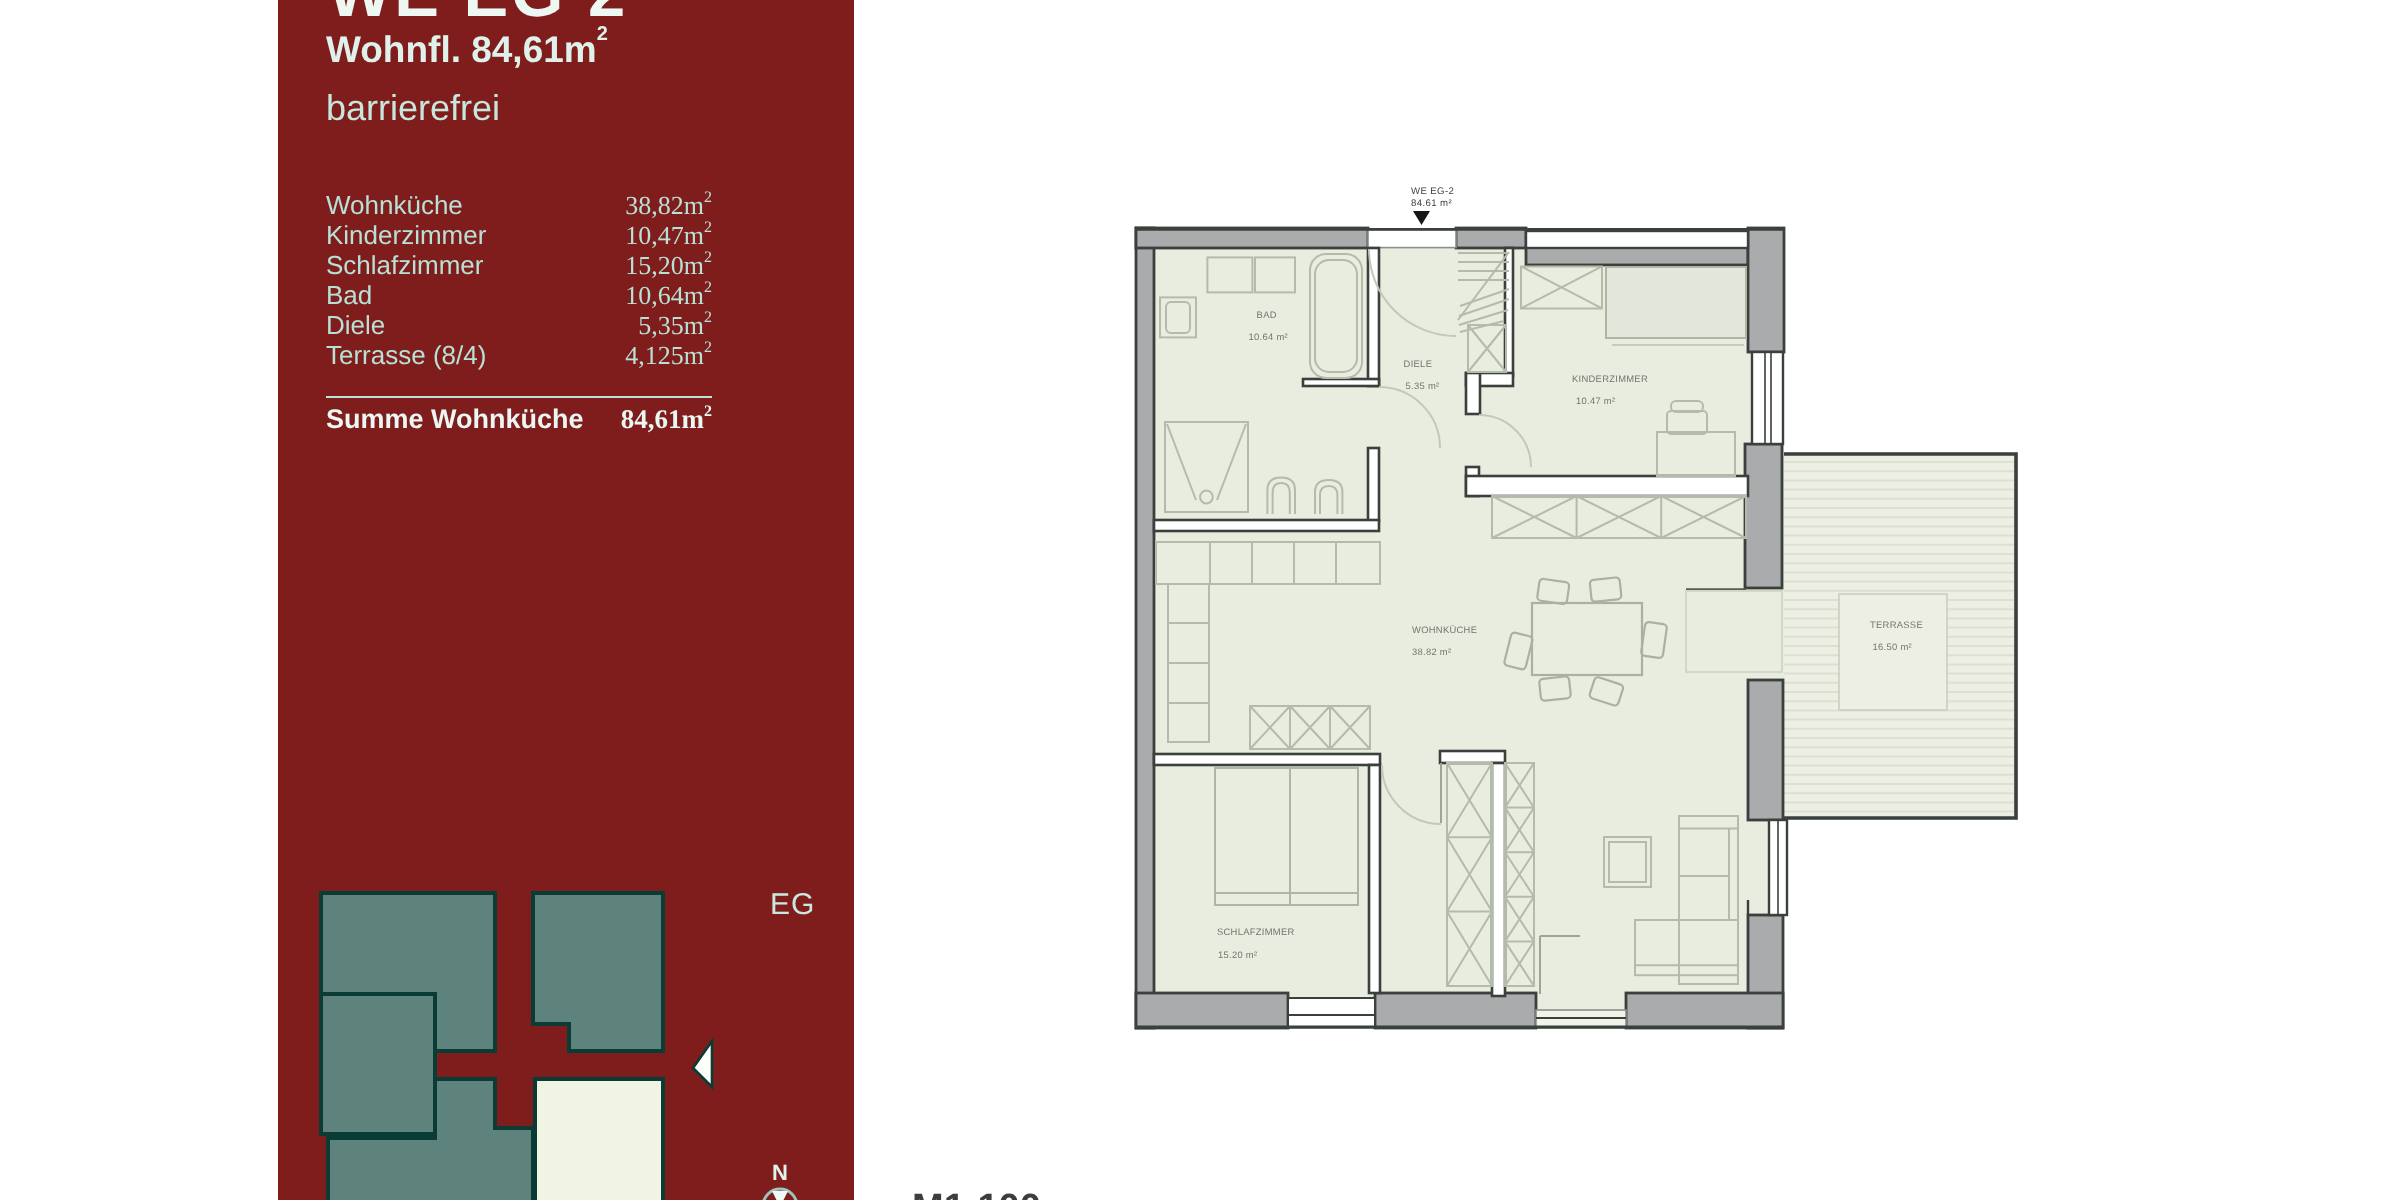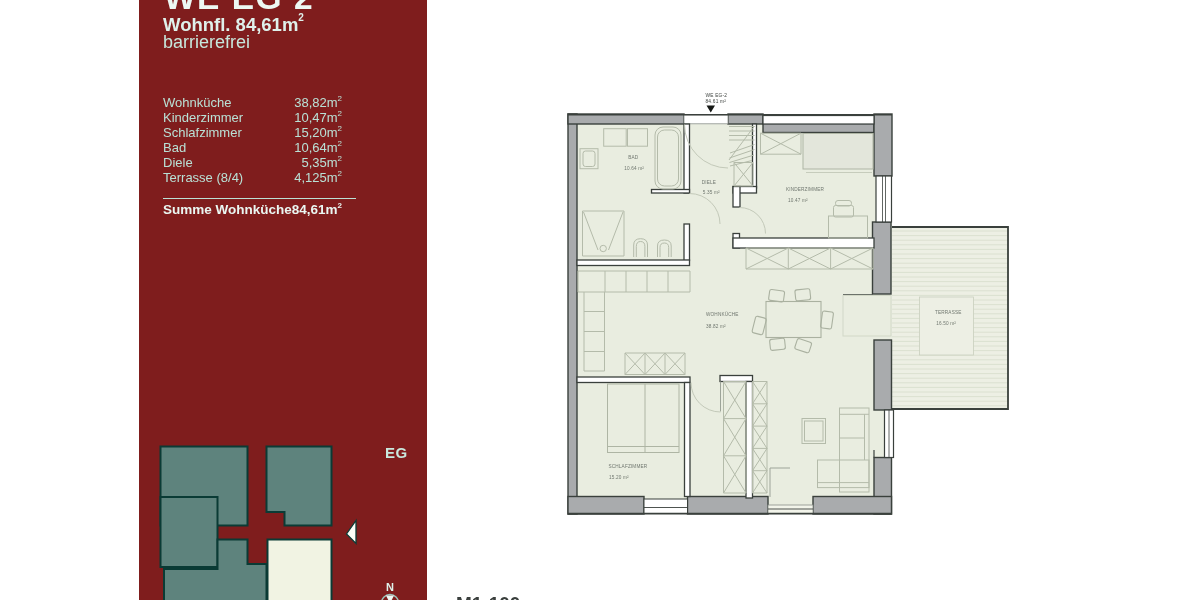--- a/index.html
+++ b/index.html
@@ -1,33 +1,33 @@
 <!DOCTYPE html>
 <html><head>
 <meta charset="utf-8">
 <style>
   html,body{margin:0;padding:0;background:#ffffff;width:1200px;height:600px;overflow:hidden;}
   *{box-sizing:border-box;}
   body{font-family:"Liberation Sans", sans-serif;}
   #panel{position:absolute;left:139px;top:0;width:288px;height:600px;background:#7f1d1d;overflow:hidden;}
   .prow{position:absolute;left:24px;width:193px;color:#B9E0D5;font-size:13px;line-height:13px;}
   .prow .nm{position:absolute;left:0;top:0;}
-  .prow .vl{position:absolute;right:14px;top:0;text-align:right;}
+  .prow .vl{position:absolute;right:0;top:0;text-align:right;font-family:Liberation Serif, serif;}
   sup.s2{font-size:8px;vertical-align:top;position:relative;top:-1px;line-height:8px;}
 </style>
 </head>
 <body>
 
 <div id="panel">
 
   <div style="position:absolute;left:25px;top:-21.5px;color:#EDF8F3;font-size:33.5px;font-weight:bold;letter-spacing:1.5px;white-space:nowrap;">WE EG 2</div>
 
   <div style="position:absolute;left:24px;top:13.5px;color:#DFF1EB;font-size:18.5px;font-weight:bold;white-space:nowrap;">Wohnfl. 84,61m<sup class="s2" style="font-size:10px;top:0px;">2</sup></div>
 
-  <div style="position:absolute;left:24px;top:32px;color:#C7E7DC;font-size:18px;">barrierefrei</div>
+  <div style="position:absolute;left:24px;top:44px;color:#C7E7DC;font-size:18px;">barrierefrei</div>
 
   <div class="prow" style="top:96px;">
       <span class="nm">Wohnküche</span>
       <span class="vl">38,82m<sup class="s2">2</sup></span>
     </div>
   <div class="prow" style="top:111px;">
       <span class="nm">Kinderzimmer</span>
       <span class="vl">10,47m<sup class="s2">2</sup></span>
     </div>
   <div class="prow" style="top:126px;">
@@ -47,21 +47,21 @@
       <span class="vl">4,125m<sup class="s2">2</sup></span>
     </div>
 
   <div style="position:absolute;left:24px;top:197.5px;width:193px;height:1.5px;background:#BCE1D6;"></div>
 
   <div class="prow" style="top:203px;color:#EAF7F2;font-weight:bold;font-size:13.5px;">
       <span class="nm">Summe Wohnküche</span>
       <span class="vl">84,61m<sup class="s2">2</sup></span>
     </div>
 
-  <div style="position:absolute;left:246px;top:444px;color:#C9E9DE;font-size:15px;font-weight:bold;letter-spacing:0.5px;">EG</div>
+  <div style="position:absolute;left:246px;top:444px;color:#C9E9DE;font-size:15px;font-weight:normal;letter-spacing:0.5px;">EG</div>
 
   <div style="position:absolute;left:247px;top:581px;color:#DFF2EB;font-size:11px;font-weight:bold;">N</div>
 </div>
 
 <svg width="1200" height="600" viewBox="0 0 1200 600" style="position:absolute;left:0;top:0;">
 
   <g stroke="#0A3B35" stroke-width="2">
 
     <rect x="160.5" y="446.5" width="87" height="79" fill="#5E837D"></rect>
 

